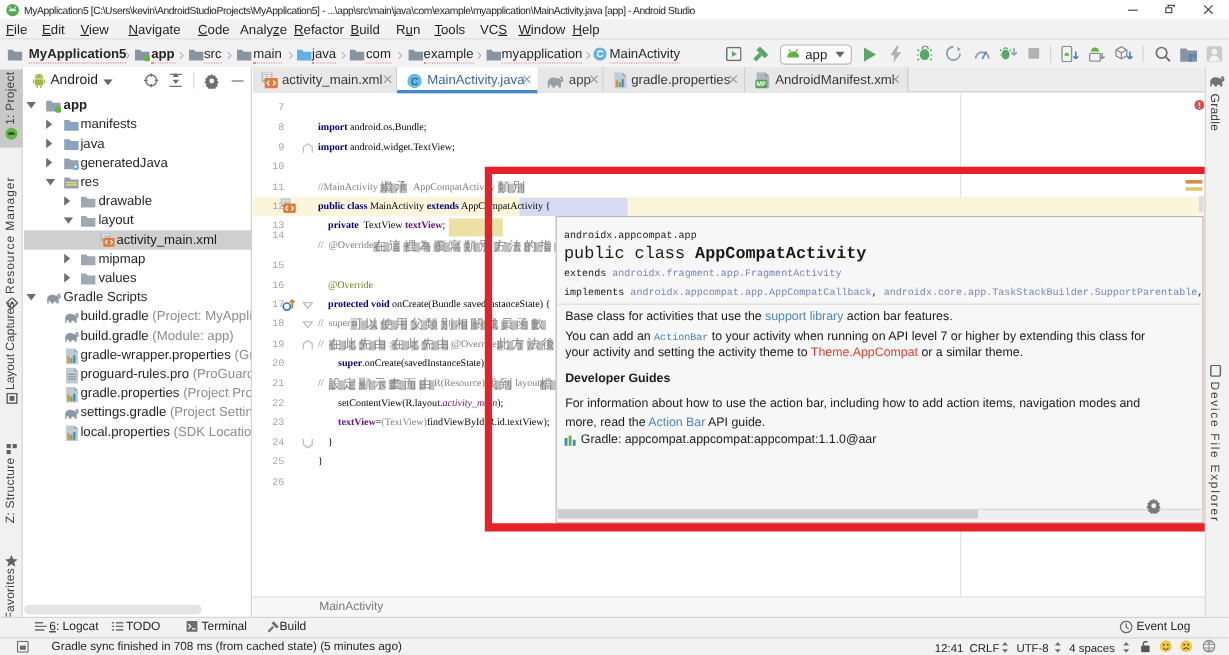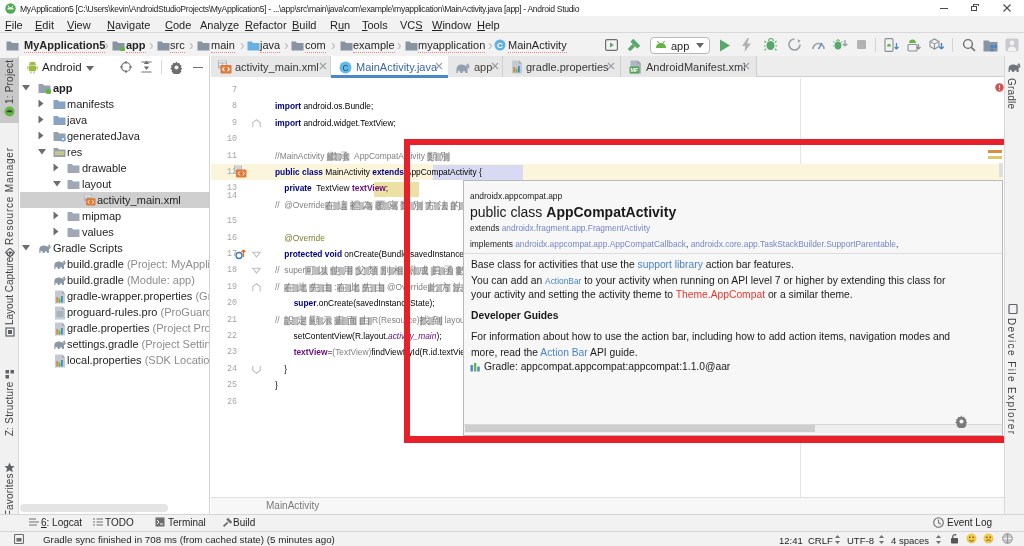--- a/index.html
+++ b/index.html
@@ -1,28 +1,28 @@
 <!DOCTYPE html>
 <html><head><meta charset="utf-8">
 <style>
 *{margin:0;padding:0;box-sizing:border-box}
 html,body{width:1024px;height:546px;overflow:hidden}
 body{font-family:"Liberation Sans",sans-serif;-webkit-font-smoothing:antialiased}
 #root{position:relative;width:1024px;height:481px;background:#fff}
 .a{position:absolute}
-.mono{font-family:Liberation Sans, sans-serif}
+.mono{font-family:Liberation Mono, monospace}
 .kw{color:#000080;font-weight:bold}
 .cm{color:#808080}
 .fld{color:#660e7a;font-weight:bold}
 .ann{color:#7d7d2d}
 .cjk{letter-spacing:2.15px;font-size:10.4px;vertical-align:-1px;background-image:repeating-linear-gradient(90deg,rgba(130,130,130,0.5) 0 5.6px,rgba(130,130,130,0) 5.6px 8.39px);background-size:8.39px 7.5px;background-repeat:repeat-x;background-position:0 56%}
 .lnk{color:#4a84c4}
 .sp{top:39px;white-space:nowrap}
 .rsq{border-bottom:1px dotted #e88a8a;padding-bottom:0.5px}
-.cl{left:275px;height:16.4px;line-height:16.4px;font-size:8.4px;white-space:pre;font-family:Liberation Sans, sans-serif;color:#000}
+.cl{left:265px;height:16.4px;line-height:16.4px;font-size:8.4px;white-space:pre;font-family:Liberation Serif, serif;color:#000}
 .gn{left:211px;width:26px;height:16.4px;line-height:16.4px;font-size:8.4px;text-align:right;color:#a6a6a6;font-family:"Liberation Mono",monospace}
 .tree{font-size:11px;color:#1f1f1f;white-space:nowrap}
 .gray{color:#8c8c8c}
 svg{display:block}
 </style></head>
 <body>
 <div id="root">
 <div class="a" style="left:0;top:0;width:1024px;height:16px;background:#fff"></div>
 <svg class="a" style="left:5px;top:3px" width="11" height="11" viewBox="0 0 11 11">
       <circle cx="5.5" cy="5.5" r="5.2" fill="#50a754"></circle>

